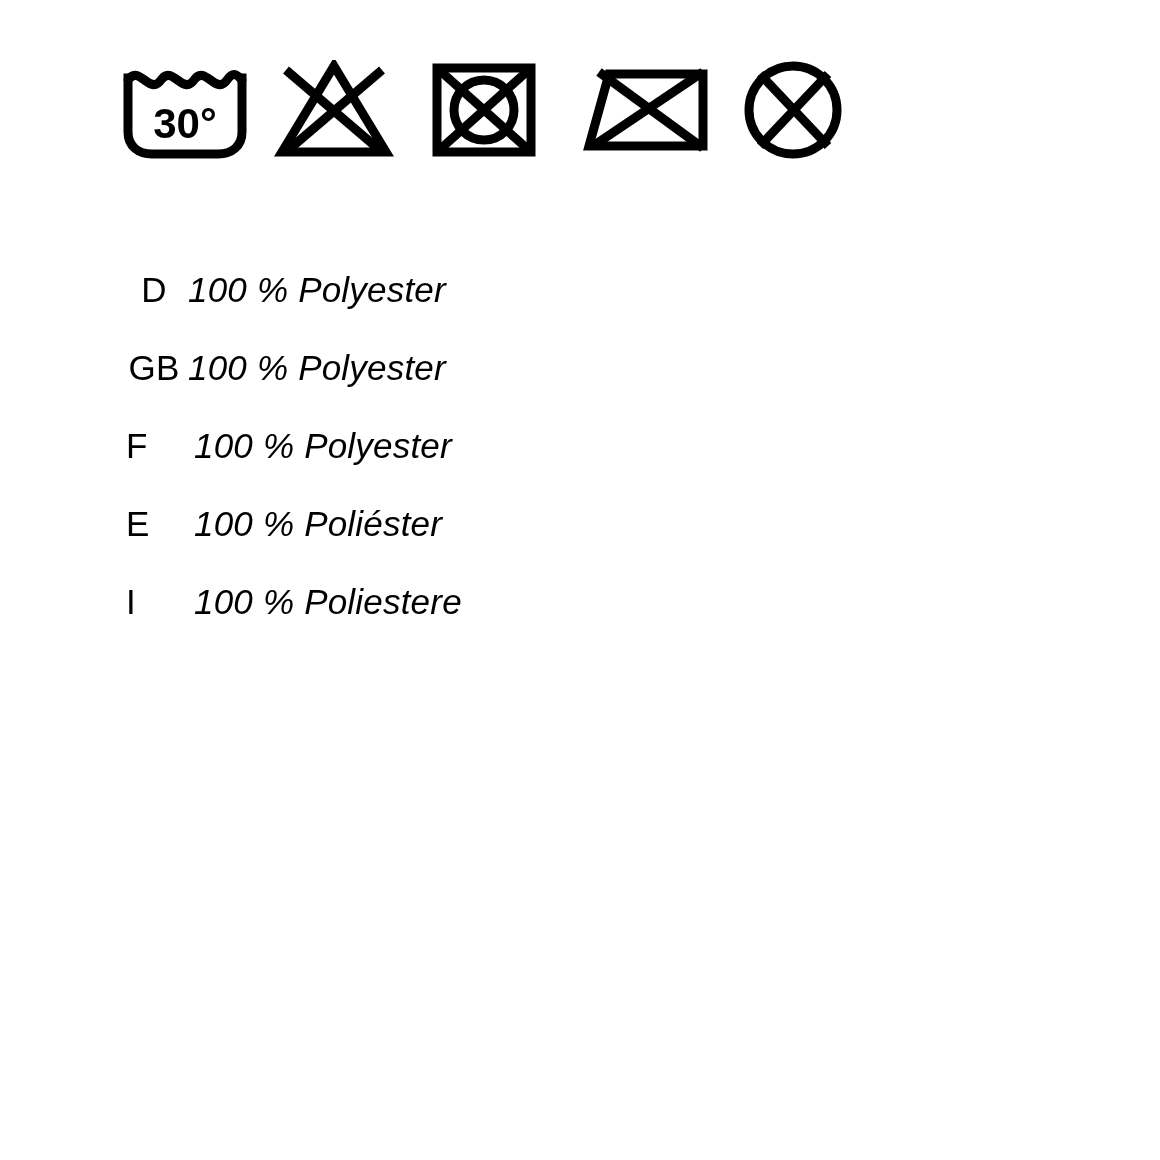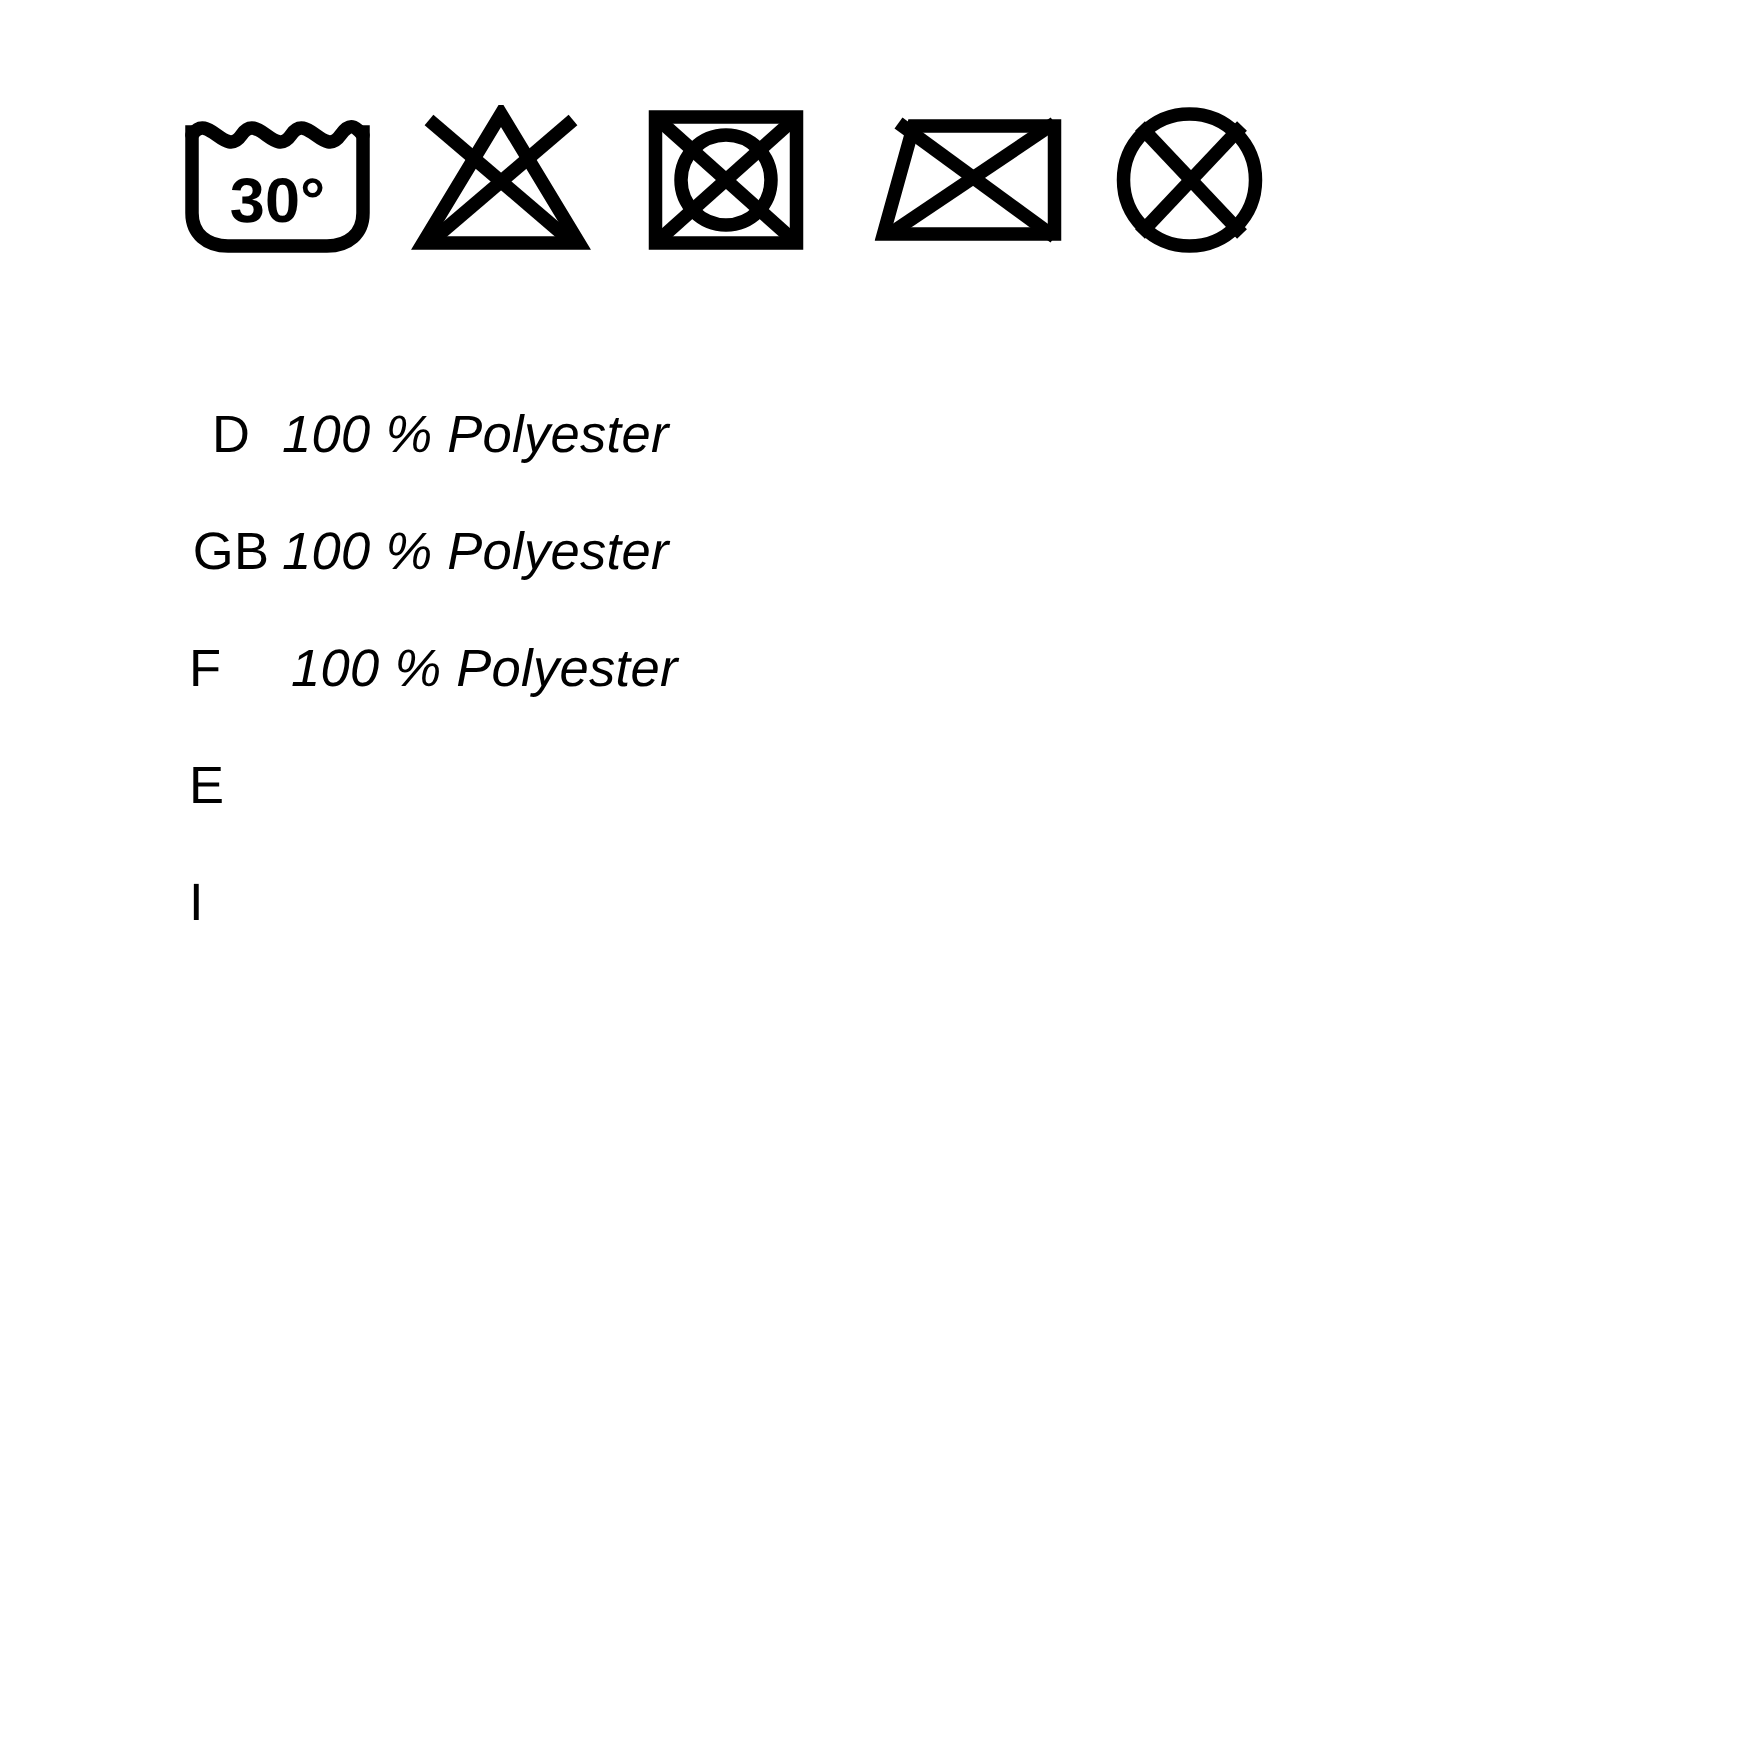--- a/index.html
+++ b/index.html
@@ -17,21 +17,21 @@
   }
 
   
   #care-symbols {
     position: absolute;
     left: 120px;
     top: 55px;
     width: 760px;
     height: 120px;
     display: flex;
-    align-items: flex-end;
+    align-items: flex-start;
     gap: 12px;
   }
   .symbol {
     width: 155px;
     height: 110px;
     display: flex;
     align-items: center;
     justify-content: flex-start;
   }
   .symbol svg {
@@ -131,19 +131,21 @@
     <span class="comp-text">100 % Polyester</span>
   </div>
 
   <div class="comp-row">
     <span class="comp-lang lang-narrow">F</span>
     <span class="comp-text">100 % Polyester</span>
   </div>
 
   <div class="comp-row">
     <span class="comp-lang lang-narrow">E</span>
+    <span class="comp-text">100 % Poliéster</span>
   </div>
 
   <div class="comp-row">
     <span class="comp-lang lang-narrow">I</span>
+    <span class="comp-text">100 % Poliestere</span>
   </div>
 
 </div>
 
 </body></html>

